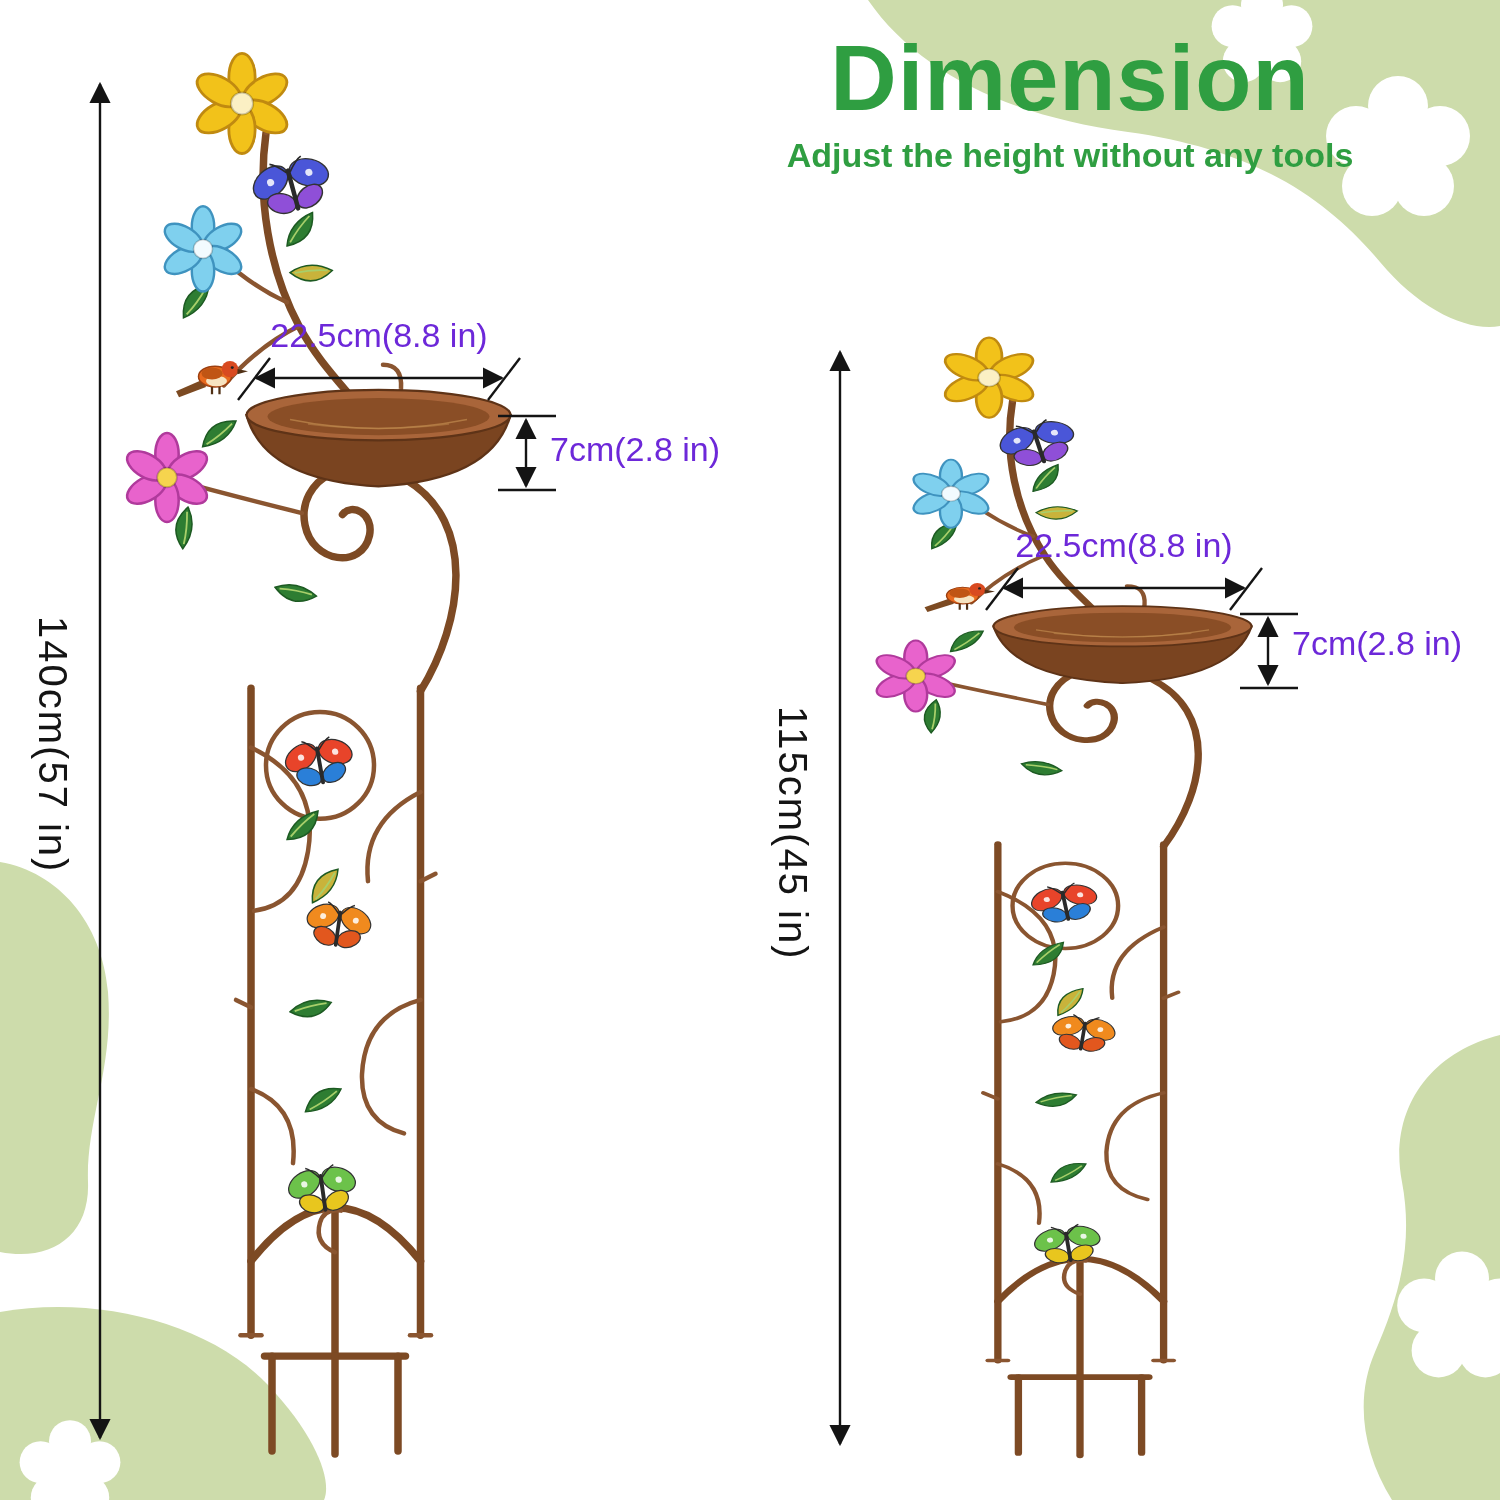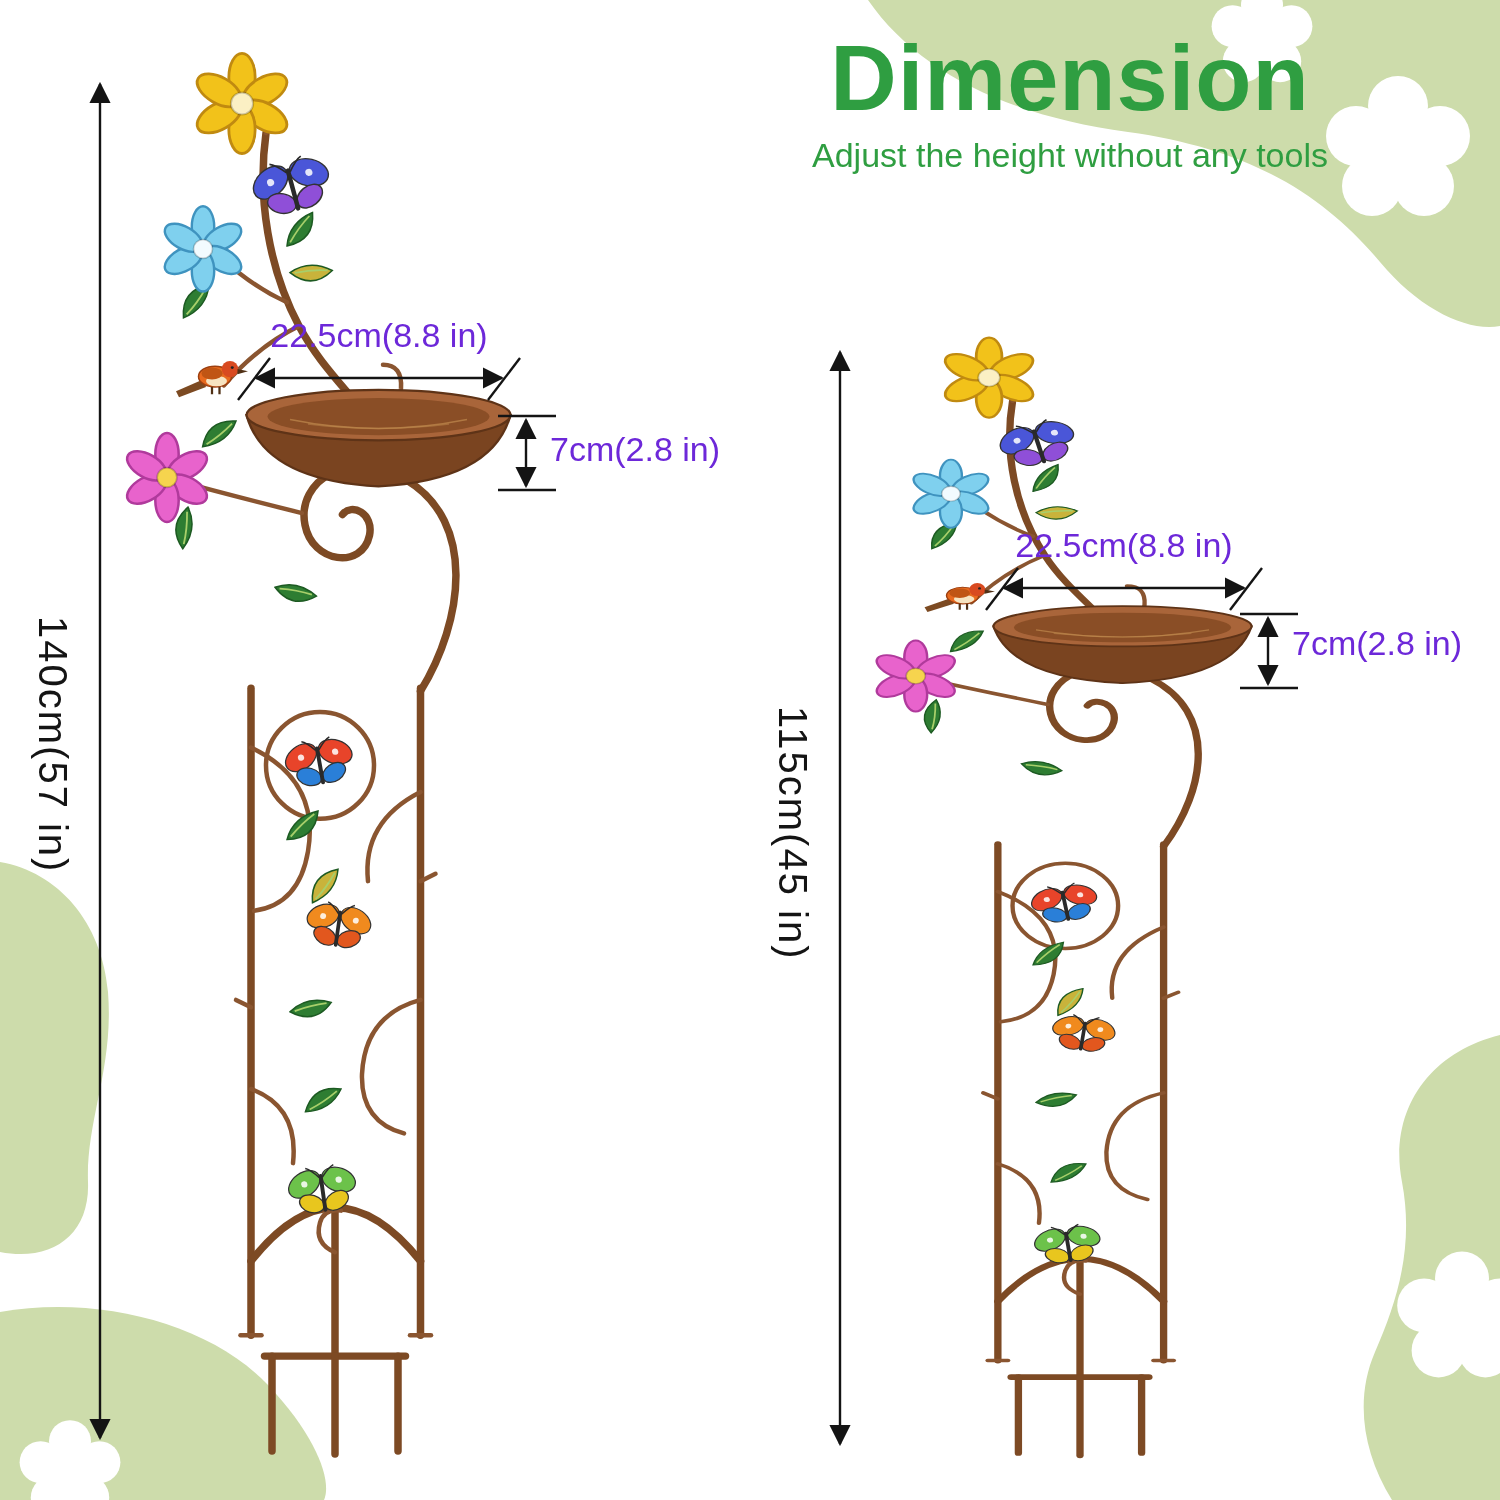--- a/index.html
+++ b/index.html
@@ -6,21 +6,21 @@
   .page{position:relative;width:1500px;height:1500px;background:#ffffff;overflow:hidden;
         font-family:"Liberation Sans",sans-serif;}
   .bg{position:absolute;left:0;top:0;width:1500px;height:1500px;z-index:0;}
   .stake{position:absolute;z-index:1;}
   .stake-left{left:110px;top:50px;width:450px;height:1410px;}
   .stake-right{left:860px;top:335px;width:440px;height:1125px;}
   .dims{position:absolute;left:0;top:0;width:1500px;height:1500px;z-index:2;pointer-events:none;}
   .title{position:absolute;left:820px;top:26px;width:500px;text-align:center;
          font-size:92px;font-weight:700;color:#2f9e41;z-index:3;letter-spacing:1px;}
   .subtitle{position:absolute;left:740px;top:136px;width:660px;text-align:center;
-         font-size:34px;font-weight:400;color:#2f9e41;z-index:3;}
+         font-size:34px;font-weight:700;color:#2f9e41;z-index:3;}
   .mlabel{position:absolute;font-size:34px;color:#6d28d9;z-index:3;white-space:nowrap;}
   .width-left{left:244px;top:316px;width:270px;text-align:center;}
   .depth-left{left:550px;top:430px;}
   .width-right{left:994px;top:526px;width:260px;text-align:center;}
   .depth-right{left:1292px;top:624px;}
   .vlabel{position:absolute;writing-mode:vertical-rl;text-orientation:mixed;
           font-size:40px;color:#141414;z-index:3;letter-spacing:2px;}
   .vlabel-left{left:30px;top:616px;}
   .vlabel-right{left:770px;top:706px;}
   .cu{stroke:#7d4a24;stroke-width:5;fill:none;stroke-linecap:round;}

